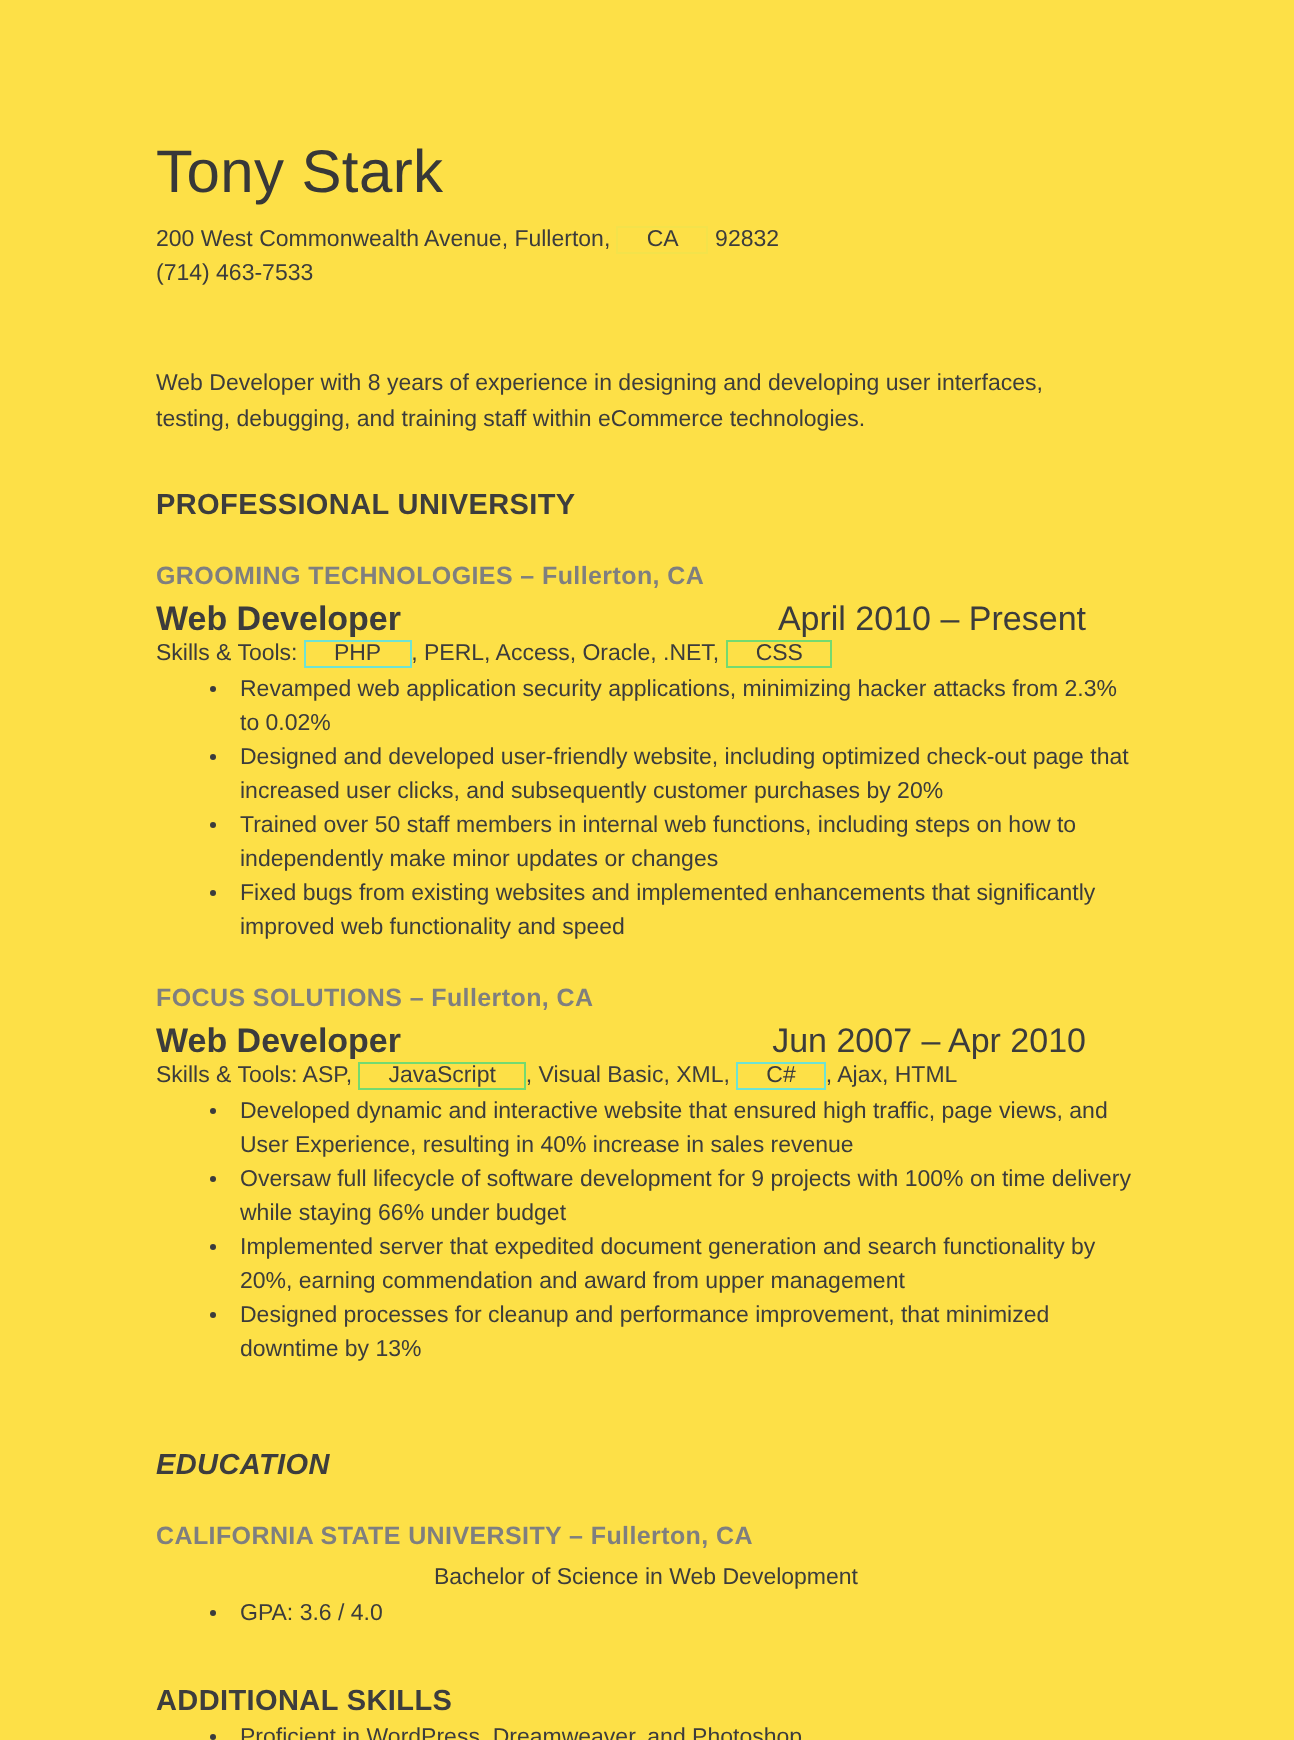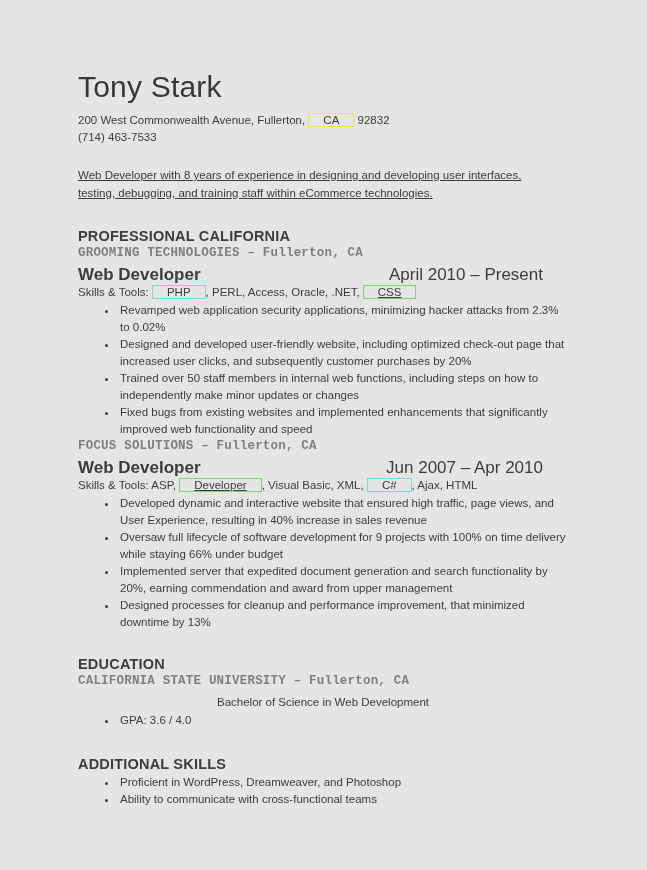--- a/index.html
+++ b/index.html
@@ -13,63 +13,62 @@
   *{margin:0;padding:0;box-sizing:border-box;}
   html,body{background:#ffffff;}
   body{
     font-family:"Liberation Sans","DejaVu Sans",sans-serif;
     color:var(--ink);
   }
   .page{
     position:relative;
     width:647px;
     height:870px;
-    background:#e5e5e5;
+    background:#fde047;
     padding:70px 79px 0 78px;
     overflow:hidden;
   }
   .name{
     font-size:30px;
     font-weight:400;
     line-height:34px;
     color:#383838;
     letter-spacing:0.2px;
   }
   .contact{margin-top:8px;font-size:11.5px;line-height:17px;}
   .contact-line{white-space:nowrap;}
   .ann{
     border:1.5px solid transparent;
     padding:0 14px;
   }
   .ann-yellow{border-color:var(--box-yellow);}
   .ann-red{border-color:var(--box-red);padding:0 3px 1px 0;}
   .ann-cyan{border-color:var(--box-cyan);}
-  .ann-green{border-color:var(--box-green);text-decoration:underline;}
+  .ann-green{border-color:var(--box-green);}
   .summary{
-    margin-top:21px;
+    margin-top:38px;
     font-size:11.5px;
     line-height:17.5px;
     width:482px;
-    text-decoration:underline;
   }
   .section-heading{
     margin-top:25px;
     font-size:14.5px;
     font-weight:700;
     line-height:18px;
     color:#3d3d3d;
     letter-spacing:0.2px;
   }
   .company{
+    margin-top:18px;
     font-size:12.5px;
     font-weight:700;
     line-height:16px;
     color:var(--muted);
     letter-spacing:0.2px;
-    font-family:Liberation Mono, monospace;
   }
   .role-row{
     margin-top:6px;
     display:flex;
     justify-content:space-between;
     align-items:baseline;
     font-size:17px;
     line-height:16px;
   }
   .role{font-weight:700;}
@@ -79,39 +78,39 @@
     margin-top:1px;
     padding-left:40px;
     list-style-type:disc;
   }
   ul.bullets li{
     font-size:11.5px;
     line-height:17px;
     padding-left:2px;
   }
   .degree{margin-top:5px;font-size:11.5px;line-height:17px;text-align:center;}
-  .edu-heading{margin-top:24px;}
+  .edu-heading{margin-top:40px;font-style:italic;}
   .skills-heading{margin-top:26px;}
 </style>
 </head>
 <body>
 
 <div class="page">
 
   <div>
     <div class="name">Tony Stark</div>
     <div class="contact">
       <div class="contact-line"><span>200 West Commonwealth Avenue, Fullerton,</span> <span class="ann ann-yellow">CA</span> <span>92832</span></div>
       <div class="contact-line">(714) 463-7533</div>
     </div>
   </div>
 
   <div class="summary">Web Developer with 8 years of experience in designing and developing user interfaces, testing, debugging, and training staff within eCommerce technologies.</div>
 
-  <div class="section-heading">PROFESSIONAL CALIFORNIA</div>
+  <div class="section-heading">PROFESSIONAL UNIVERSITY</div>
 
   <div>
     <div class="company">GROOMING TECHNOLOGIES – Fullerton, CA</div>
     <div class="role-row">
       <span class="role">Web Developer</span>
       <span class="dates">April 2010 – Present</span>
     </div>
     <div class="skills-line"><span>Skills &amp; Tools:</span> <span class="ann ann-cyan">PHP</span><span>, PERL, Access, Oracle, .NET, </span><span class="ann ann-green">CSS</span></div>
     <ul class="bullets">
       <li>Revamped web application security applications, minimizing hacker attacks from 2.3% to 0.02%</li>
@@ -120,21 +119,21 @@
       <li>Fixed bugs from existing websites and implemented enhancements that significantly improved web functionality and speed</li>
     </ul>
   </div>
 
   <div>
     <div class="company">FOCUS SOLUTIONS – Fullerton, CA</div>
     <div class="role-row">
       <span class="role">Web Developer</span>
       <span class="dates">Jun 2007 – Apr 2010</span>
     </div>
-    <div class="skills-line"><span>Skills &amp; Tools:</span> <span>ASP, </span><span class="ann ann-green">Developer</span><span>, Visual Basic, XML, </span><span class="ann ann-cyan">C#</span><span>, Ajax, HTML</span></div>
+    <div class="skills-line"><span>Skills &amp; Tools:</span> <span>ASP, </span><span class="ann ann-green">JavaScript</span><span>, Visual Basic, XML, </span><span class="ann ann-cyan">C#</span><span>, Ajax, HTML</span></div>
     <ul class="bullets">
       <li>Developed dynamic and interactive website that ensured high traffic, page views, and User Experience, resulting in 40% increase in sales revenue</li>
       <li>Oversaw full lifecycle of software development for 9 projects with 100% on time delivery while staying 66% under budget</li>
       <li>Implemented server that expedited document generation and search functionality by 20%, earning commendation and award from upper management</li>
       <li>Designed processes for cleanup and performance improvement, that minimized downtime by 13%</li>
     </ul>
   </div>
 
   <div class="section-heading edu-heading">EDUCATION</div>
   <div>

